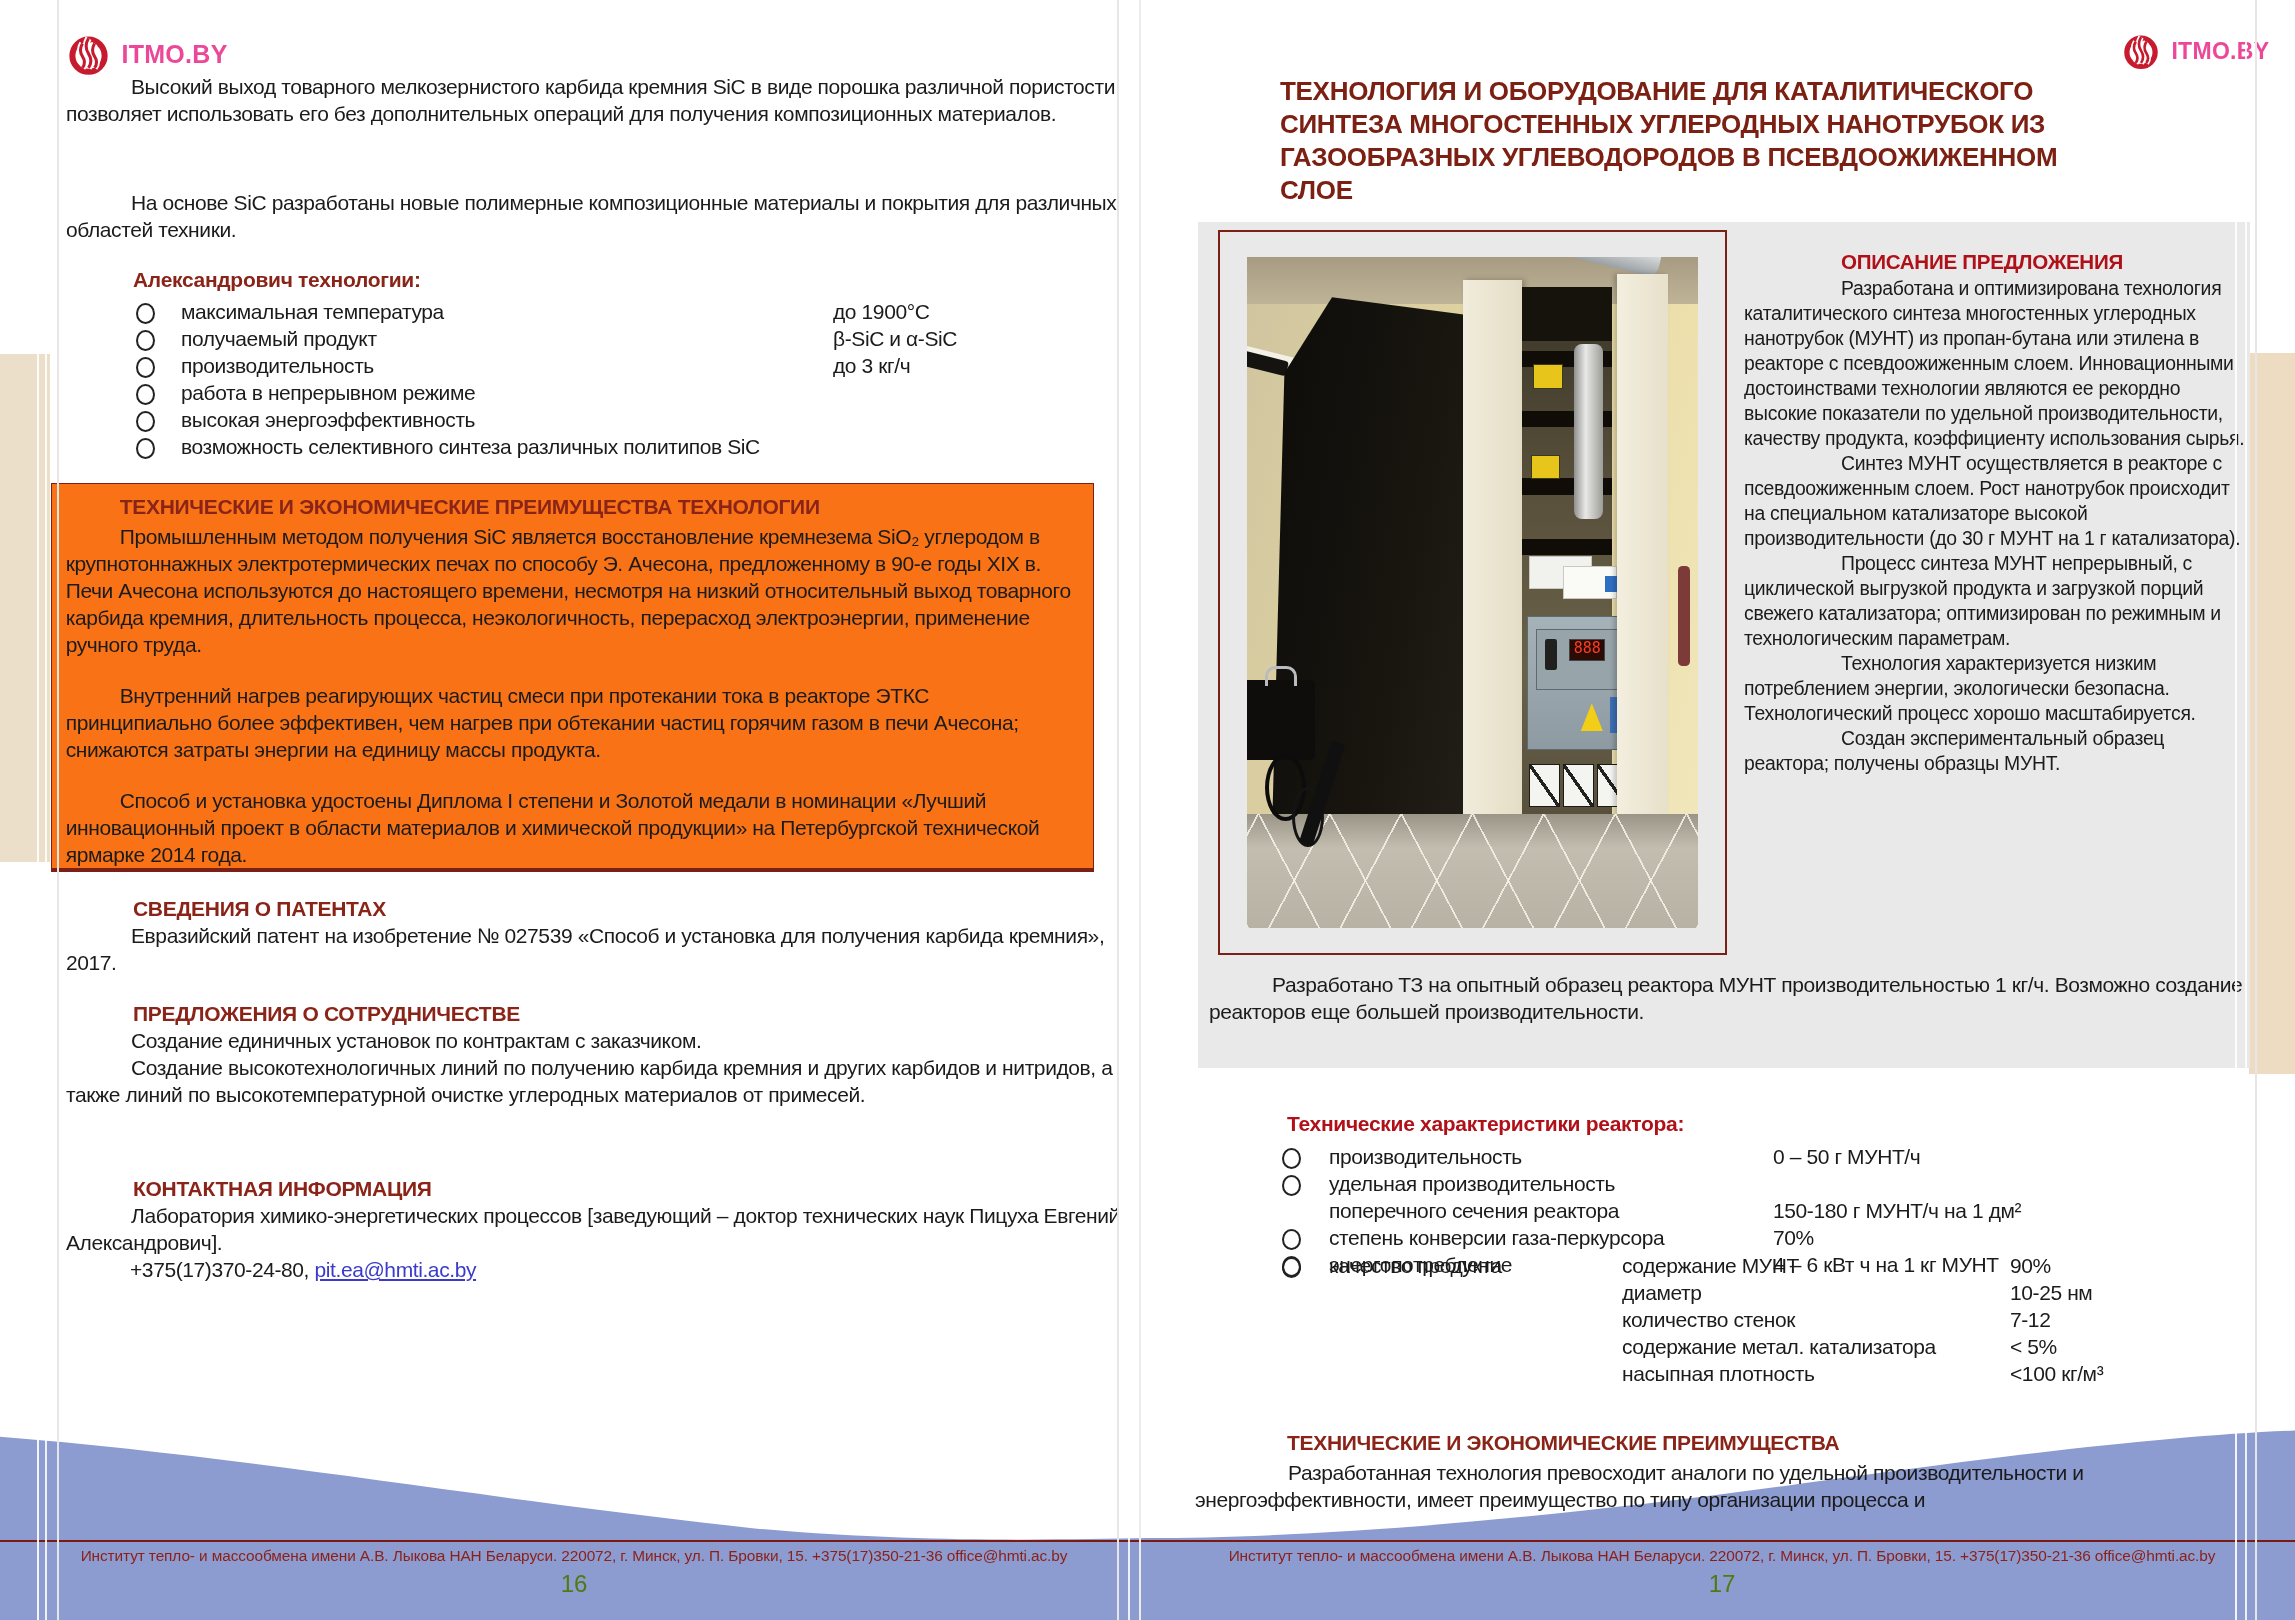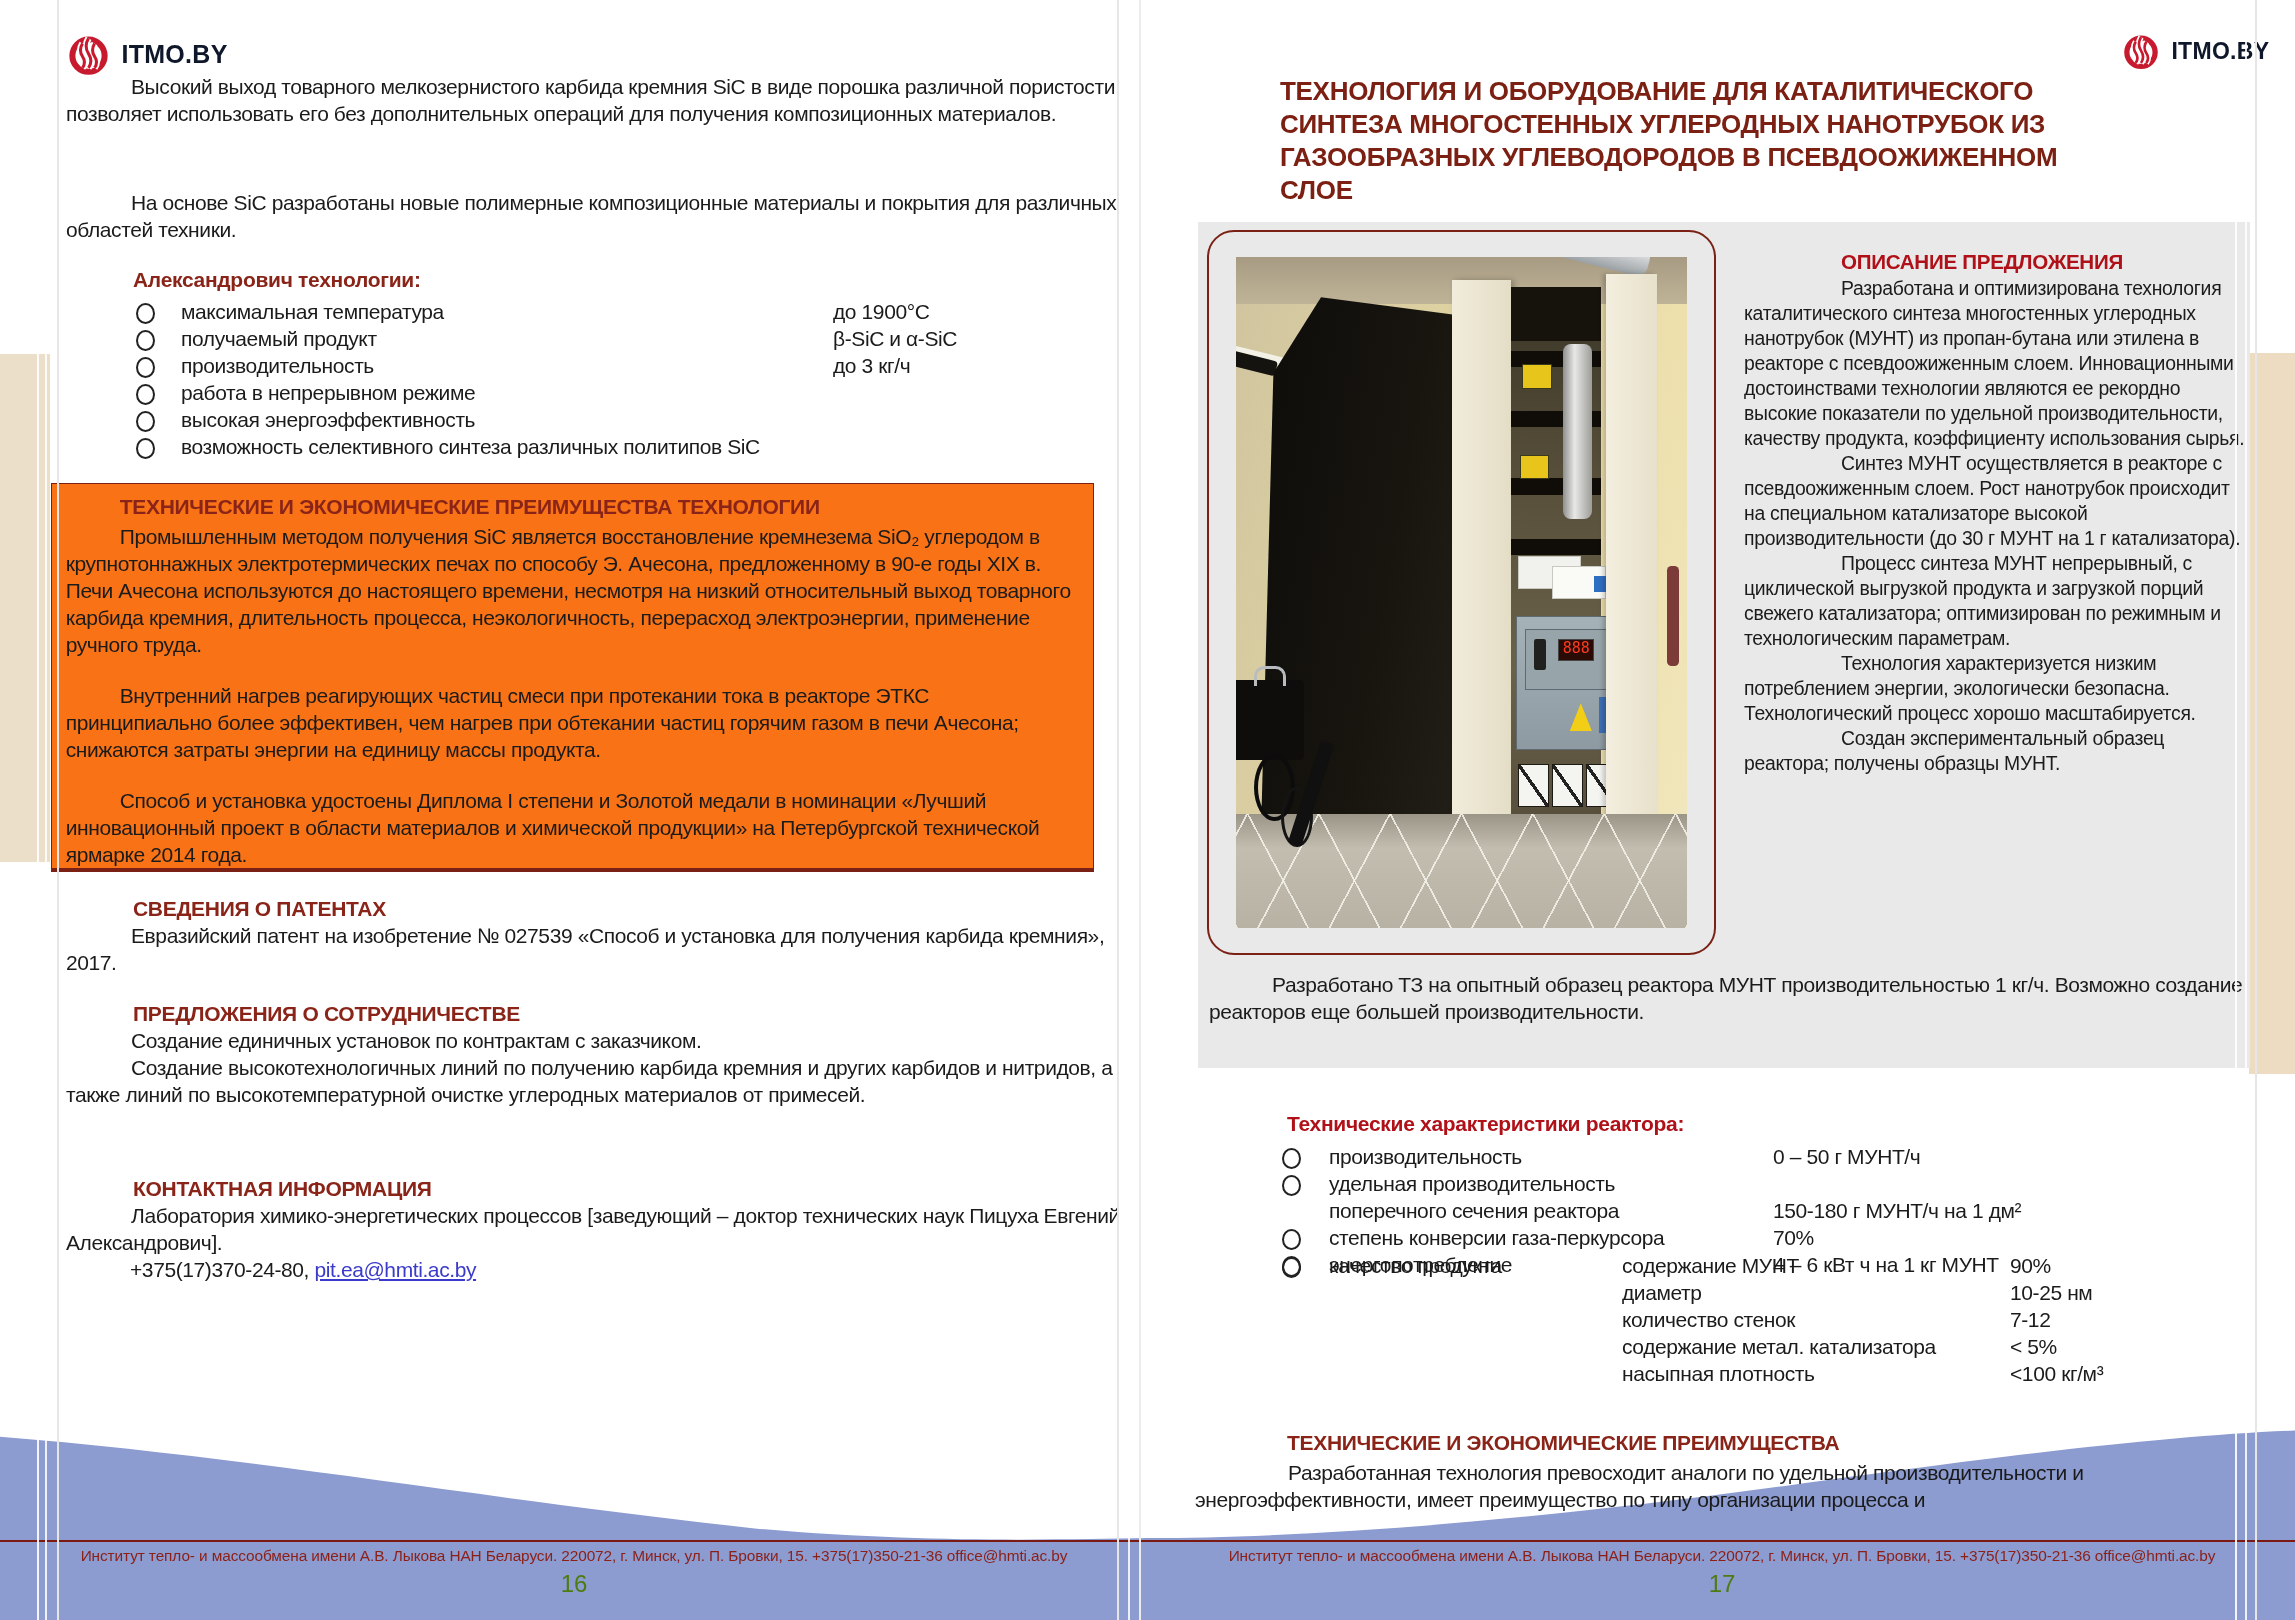--- a/index.html
+++ b/index.html
@@ -11,21 +11,21 @@
   .body-text{font-size:21px; line-height:27px; letter-spacing:-0.4px; color:#1b1b1b;}
   .indent{text-indent:65px;}
   .heading{font-size:21px; line-height:27px; font-weight:bold; letter-spacing:-0.3px; color:#8a2418;}
   .heading-bright{color:#b01118;}
   
   .band{background:#ecdfca; z-index:0;}
   
   .vline{position:absolute; top:0; bottom:0; width:1.7px; background:#e4e4e4; z-index:6;}
   
   .logo-row{display:flex; align-items:center; gap:11.4px; z-index:2;}
-  .logo-text{font-size:25px; font-weight:bold; color:#0f172a; letter-spacing:0.3px;}
+  .logo-text{font-size:25px; font-weight:bold; color:#ec4899; letter-spacing:0.3px;}
   
   .char-list{display:grid; grid-template-columns:45px 652px auto; row-gap:0;}
   .char-list .cell{font-size:21px; line-height:27px; letter-spacing:-0.4px;}
   .bullet{width:15px; height:17px; border:2px solid #222; border-radius:50%; margin-top:4.6px;}
   
   .adv-box{
     border:1.7px solid #7a2014; border-bottom-width:4px; background:#f97316;
     padding:9.1px 17px 15px 13.7px; box-sizing:border-box; z-index:1;
   }
   .adv-box .heading{margin-left:54px;}
@@ -178,21 +178,21 @@
 
   <div class="abs" style="left:1280px; top:75px; width:966px;">
     <span class="title-line">ТЕХНОЛОГИЯ И ОБОРУДОВАНИЕ ДЛЯ КАТАЛИТИЧЕСКОГО</span>
     <span class="title-line">СИНТЕЗА МНОГОСТЕННЫХ УГЛЕРОДНЫХ НАНОТРУБОК ИЗ</span>
     <span class="title-line">ГАЗООБРАЗНЫХ УГЛЕВОДОРОДОВ В ПСЕВДООЖИЖЕННОМ</span>
     <span class="title-line">СЛОЕ</span>
   </div>
 
   <div class="abs graybox" style="left:1198px; top:222px; width:1052px; height:846px;">
 
-    <div class="abs photobox" style="left:9px; top:8px; width:509px; height:725px;border-radius:27px;">
+    <div class="abs photobox" style="left:20px; top:8px; width:509px; height:725px;">
       <div class="photo">
         <div class="ph ceiling"></div>
         <div class="ph duct"></div>
         <div class="ph rod"></div>
         <div class="ph rod-tip"></div>
         <div class="ph monolith"></div>
         <div class="ph pillarA"></div>
         <div class="ph rackbg"></div>
         <div class="ph rack-top"></div>
         <div class="ph beam" style="top:14%;"></div>

